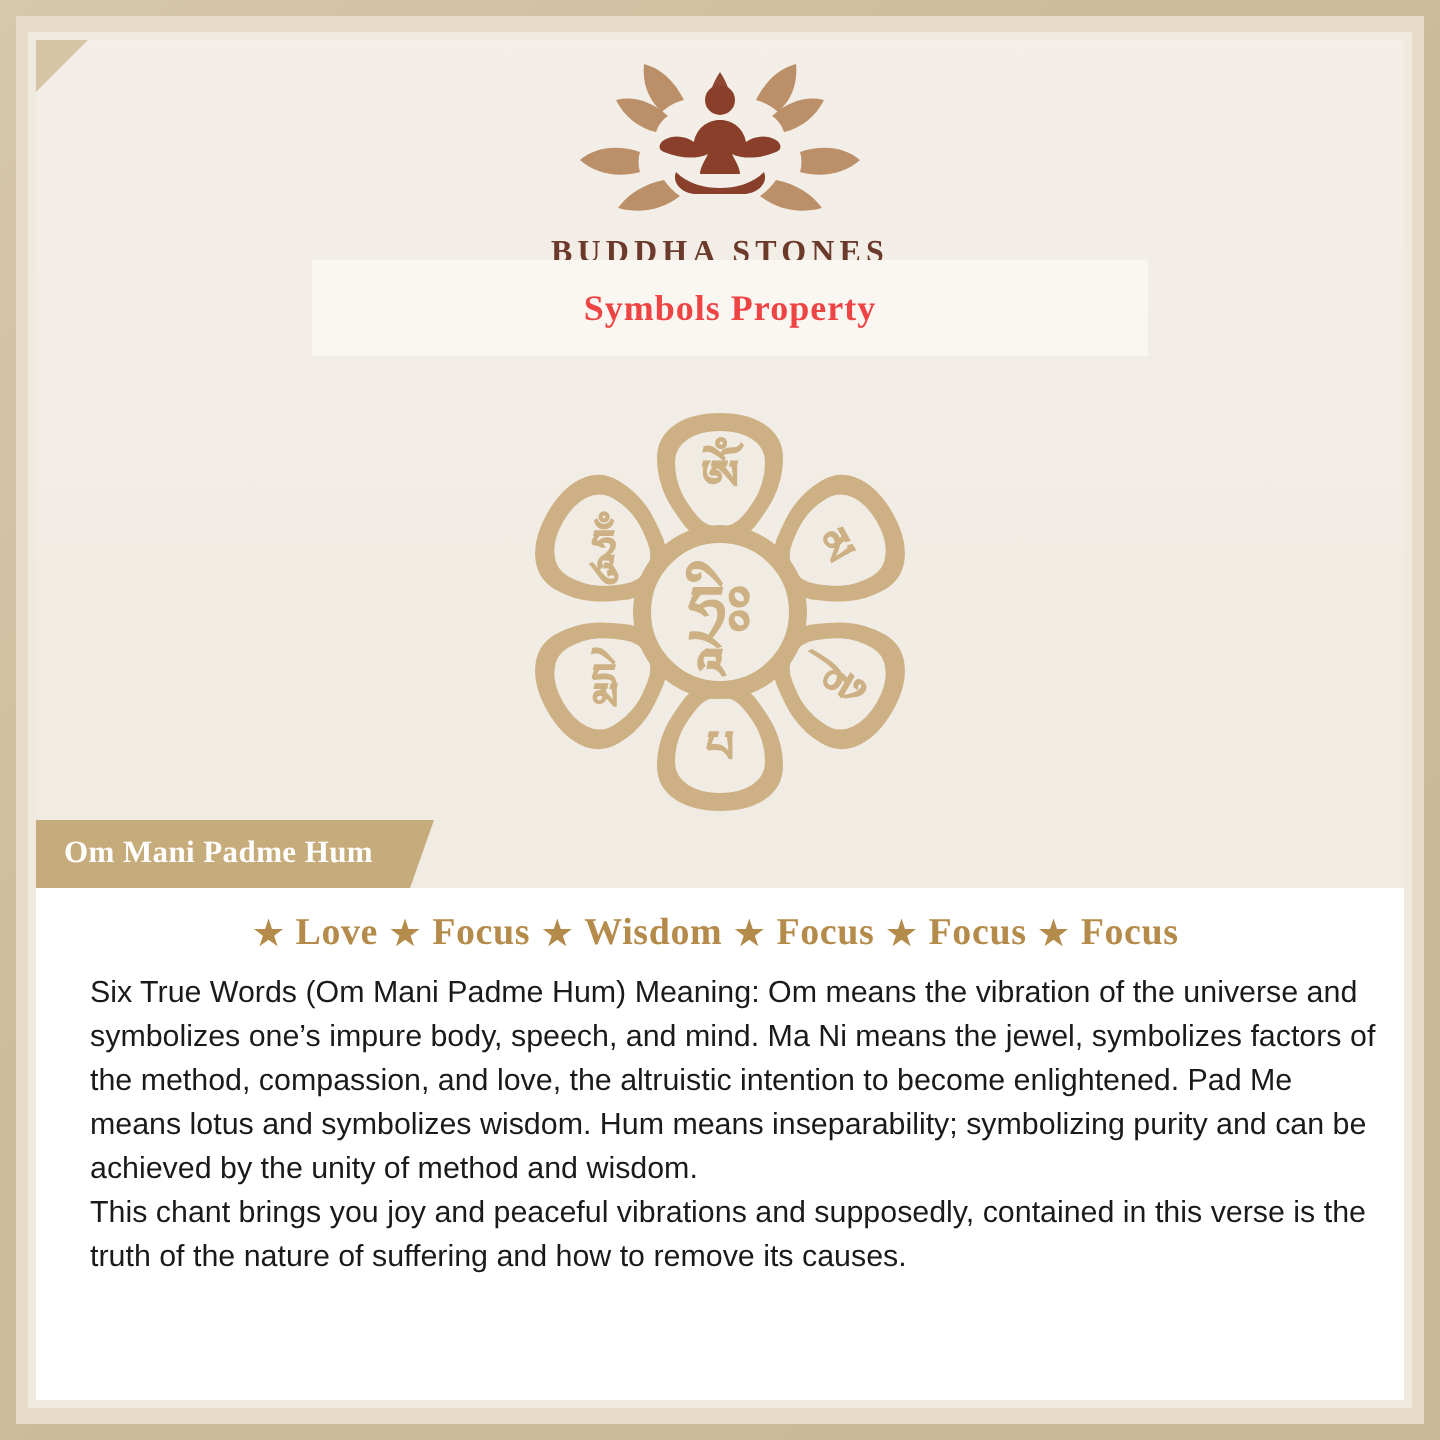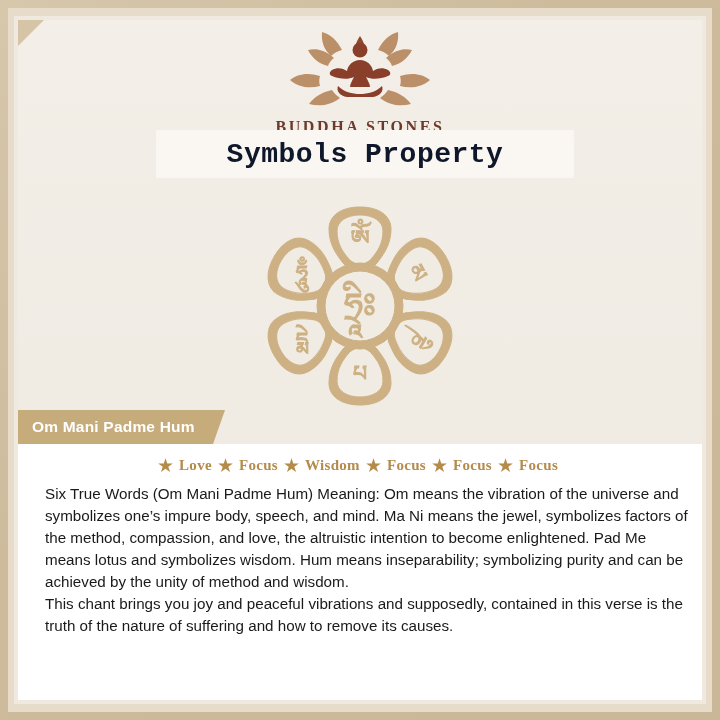--- a/index.html
+++ b/index.html
@@ -90,24 +90,24 @@
     left: 138px;
     top: 110px;
     width: 418px;
     height: 48px;
     background: #faf7f2;
     display: flex;
     align-items: center;
     justify-content: center;
   }
   .title-text {
-    font-family: Liberation Mono, monospace;
-    font-size: 28px;
+    font-family: Liberation Serif, serif;
+    font-size: 18px;
     font-weight: 700;
-    color: #0f172a;
+    color: #ef4444;
     letter-spacing: 0.5px;
   }
   
   .mandala-wrap {
     position: absolute;
     left: 0;
     top: 172px;
     width: 684px;
     height: 228px;
     display: flex;
@@ -117,20 +117,21 @@
   
   .tab {
     position: absolute;
     left: 0;
     top: 390px;
     height: 34px;
     background: #c6ab7b;
     display: flex;
     align-items: center;
     padding: 0 18px 0 14px;
+    font-family: Liberation Serif, serif;
   }
   .tab-text {
     color: #ffffff;
     font-size: 15.5px;
     font-weight: 700;
     letter-spacing: 0.2px;
   }
   .tab-notch {
     position: absolute;
     right: -12px;
@@ -152,21 +153,21 @@
   .keywords {
     display: flex;
     align-items: center;
     justify-content: center;
     gap: 0px;
     padding-top: 12px;
     flex-wrap: nowrap;
   }
   .kw {
     font-family: "Liberation Serif", serif;
-    font-size: 15px;
+    font-size: 19px;
     font-weight: 700;
     color: #b58b4b;
     letter-spacing: 0.3px;
     padding: 0 5px;
   }
   .star {
     color: #b58b4b;
     font-size: 19px;
     line-height: 1;
   }

